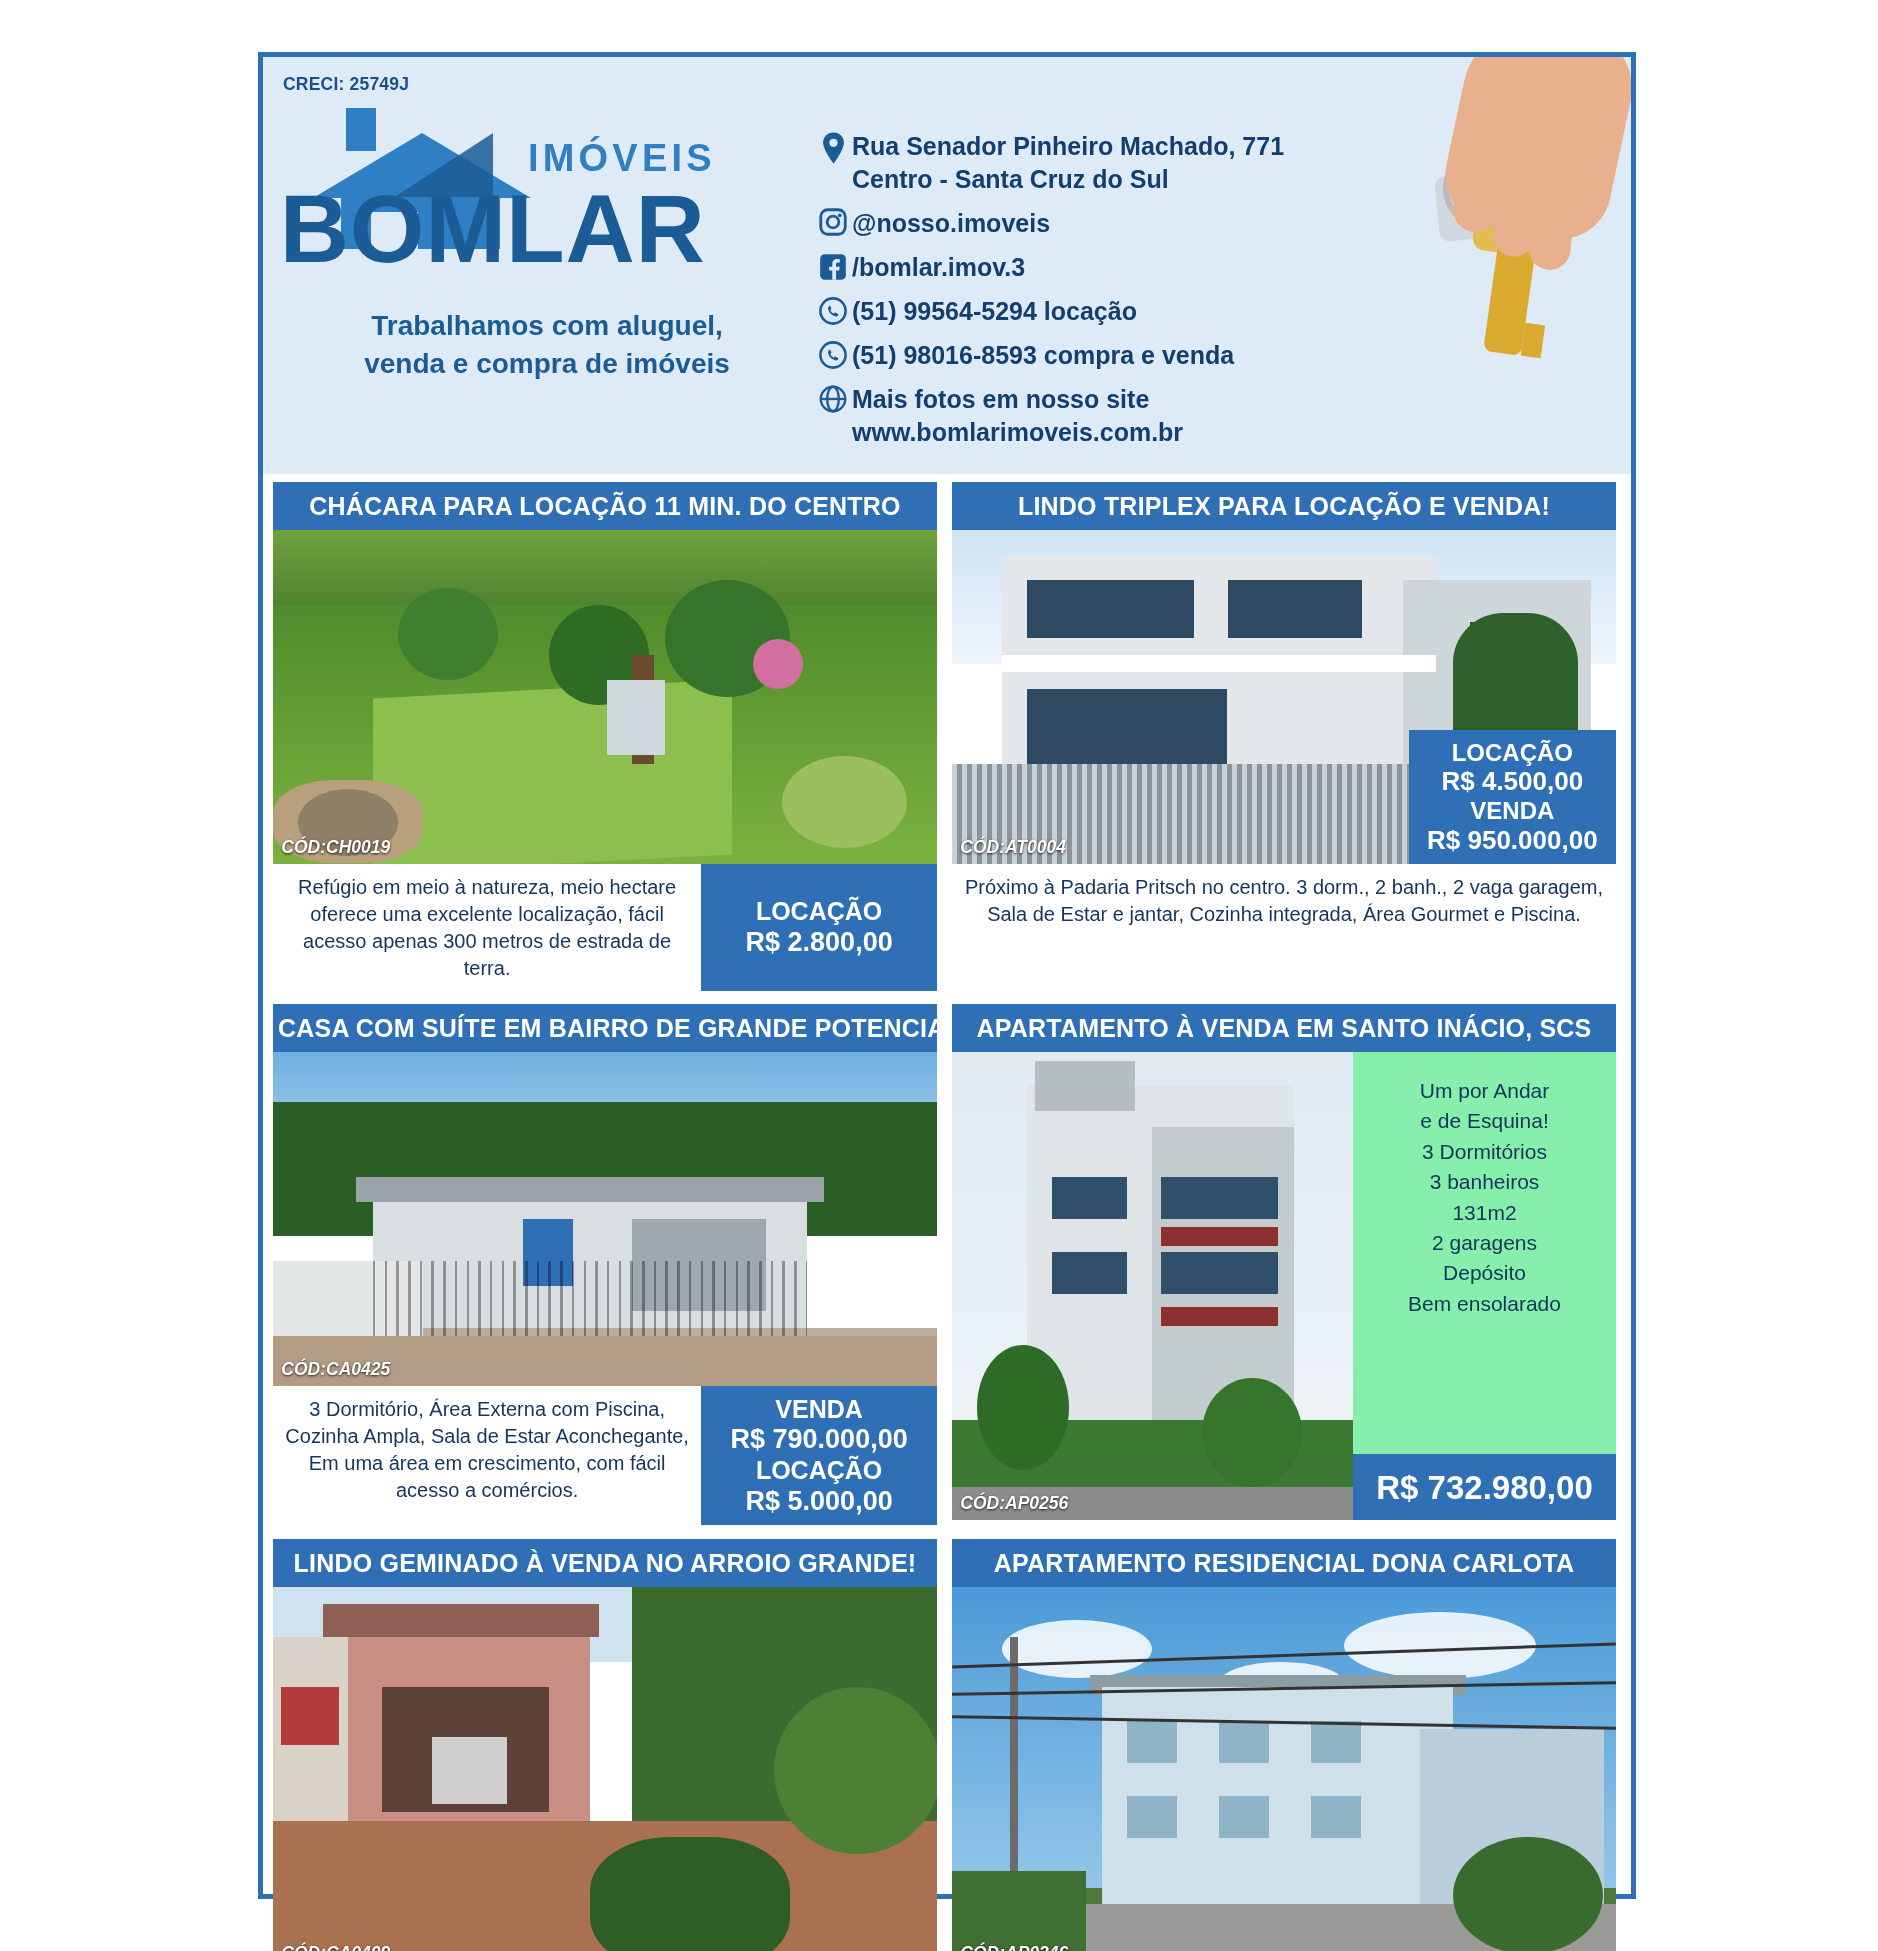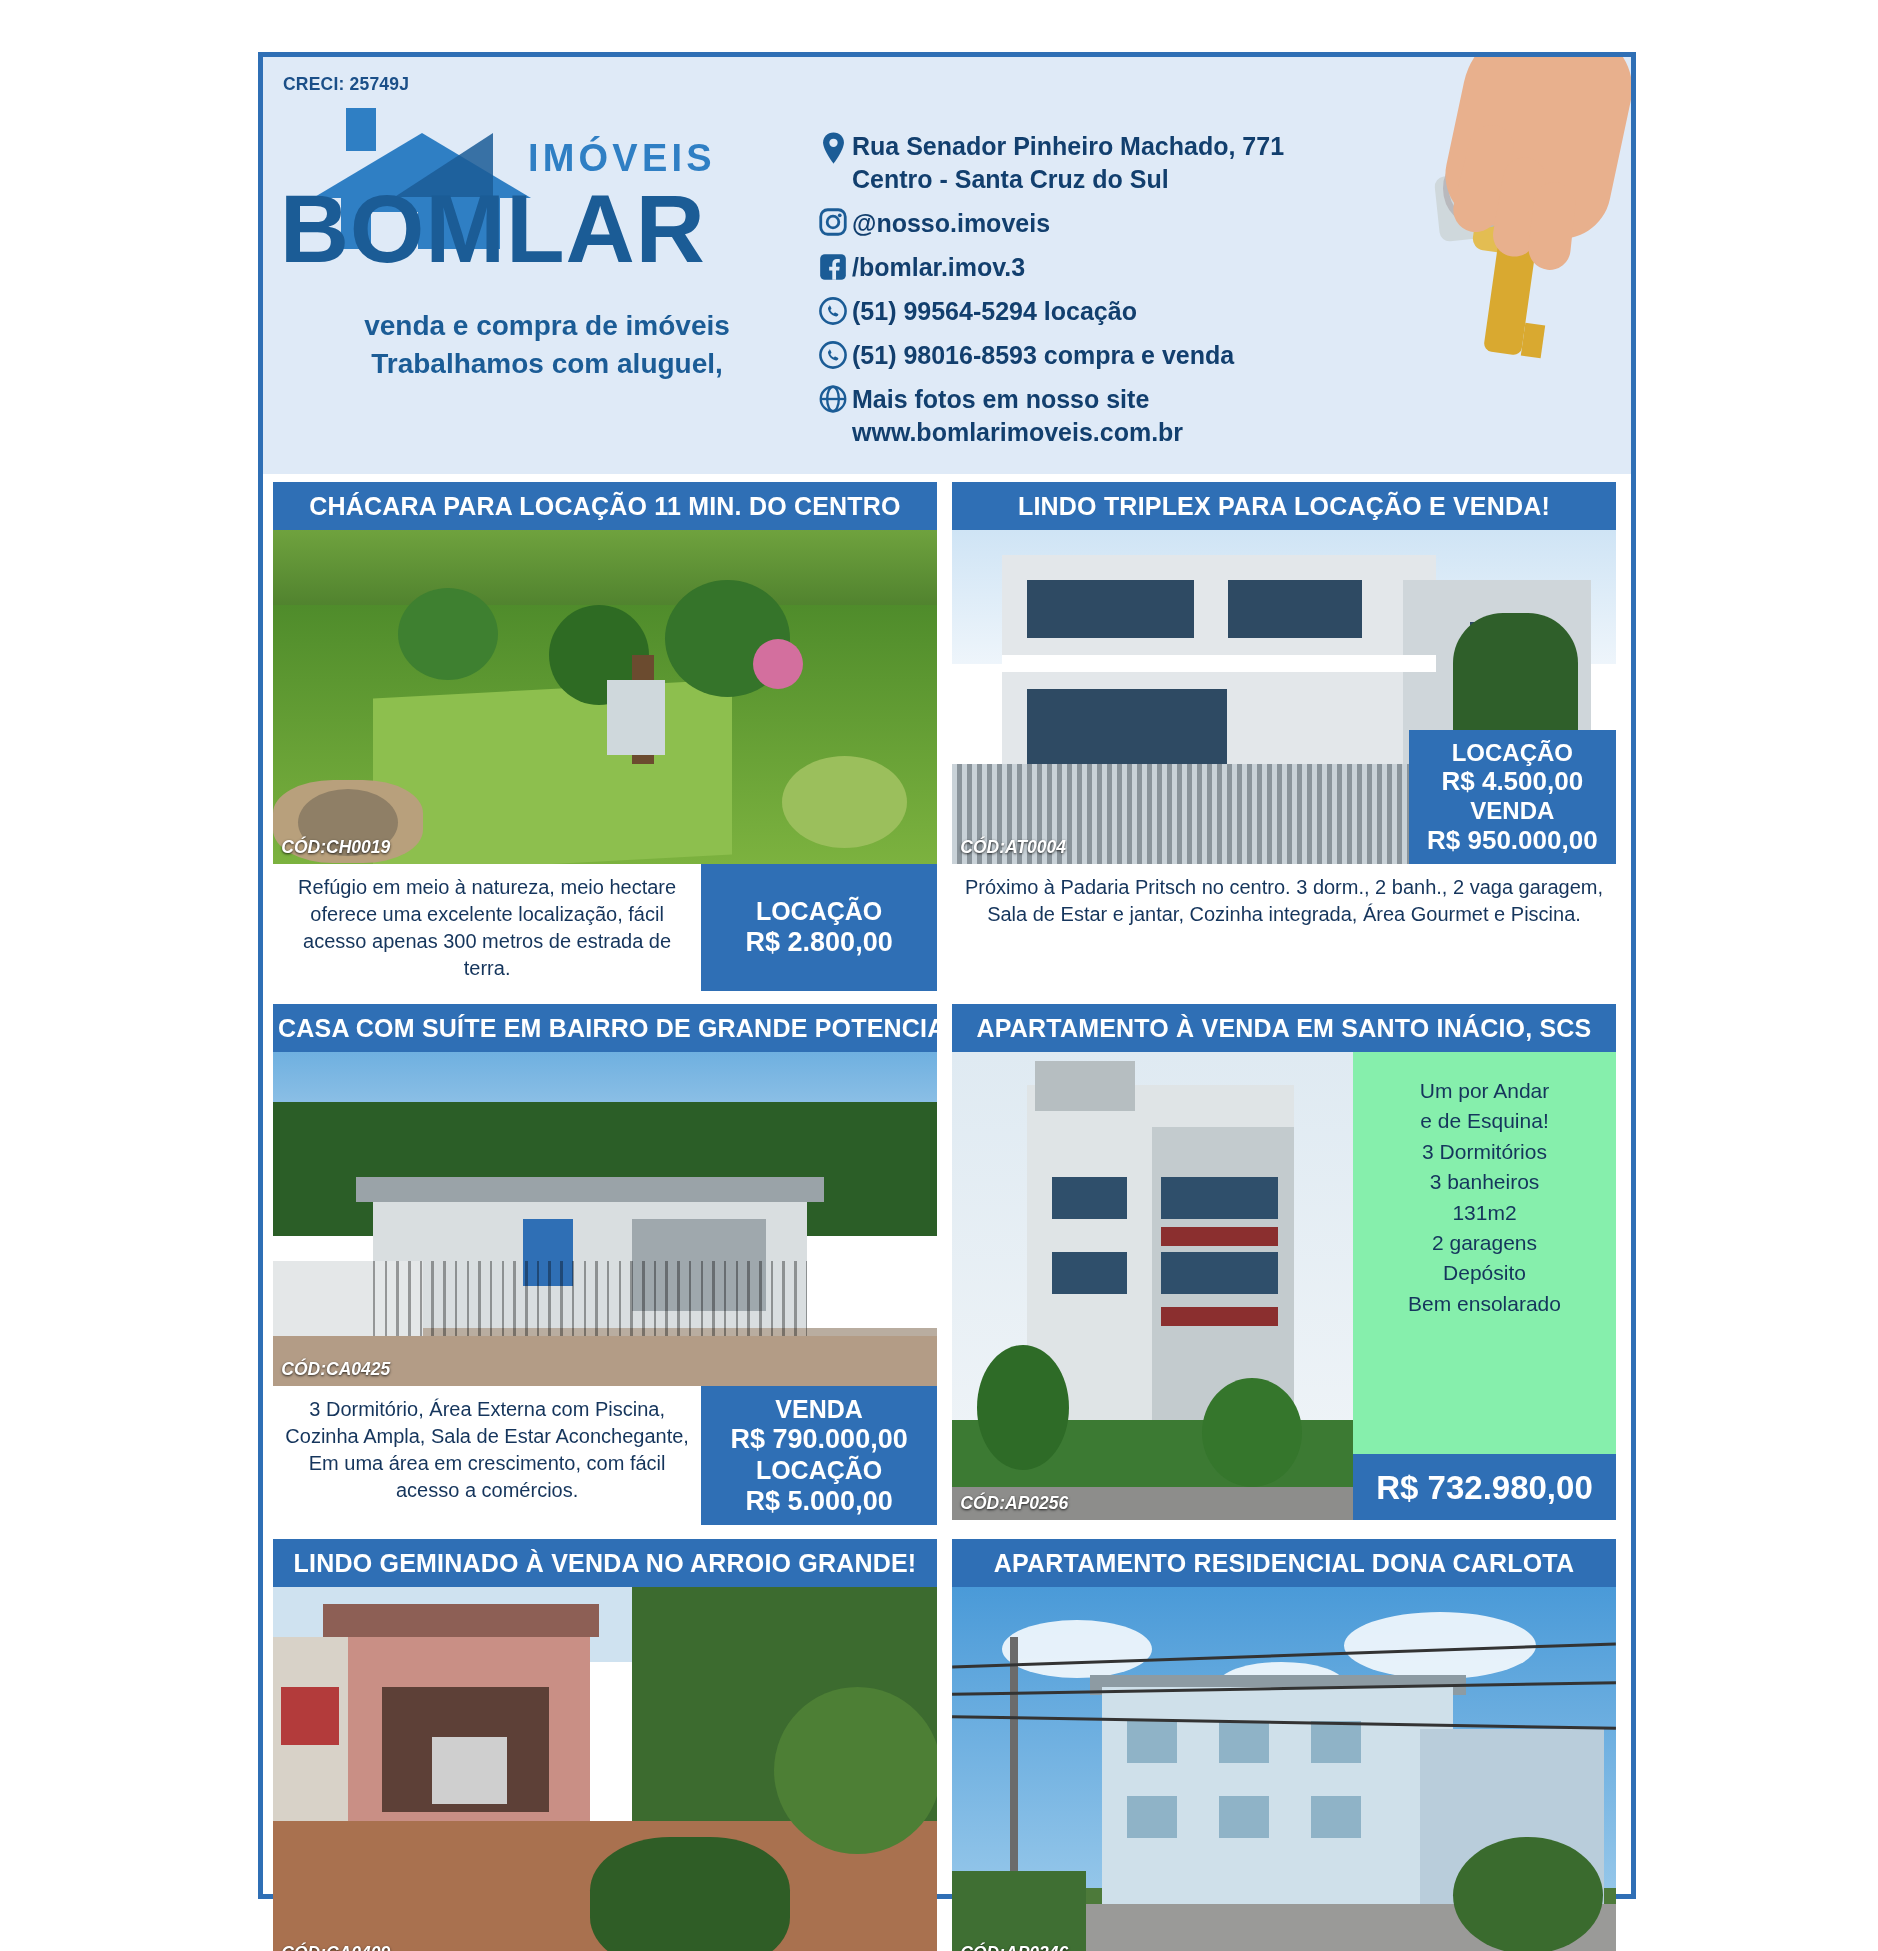--- a/index.html
+++ b/index.html
@@ -424,22 +424,22 @@
           <div class="chimney"></div>
           <div class="roof"></div>
           <div class="roof2"></div>
           <div class="body"></div>
           <div class="win"></div>
         </div>
       </div>
       <div class="logo-imoveis">IMÓVEIS</div>
       <div class="logo-bomlar">BOMLAR</div>
       <div class="logo-tagline">
+        <div>Trabalhamos com aluguel,</div>
         <div>venda e compra de imóveis</div>
-        <div>Trabalhamos com aluguel,</div>
       </div>
 
       <div class="contact">
         <div class="crow">
           <div class="cicon">
             <svg class="ico-svg" width="25" height="32" viewBox="0 0 24 30">
                 <path d="M12 0C6 0 2 4.3 2 9.7 2 17 12 30 12 30s10-13 10-20.3C22 4.3 18 0 12 0z" fill="#1b5c96"></path>
                 <circle cx="12" cy="10" r="4" fill="#dfeaf7"></circle>
               </svg>
           </div>

